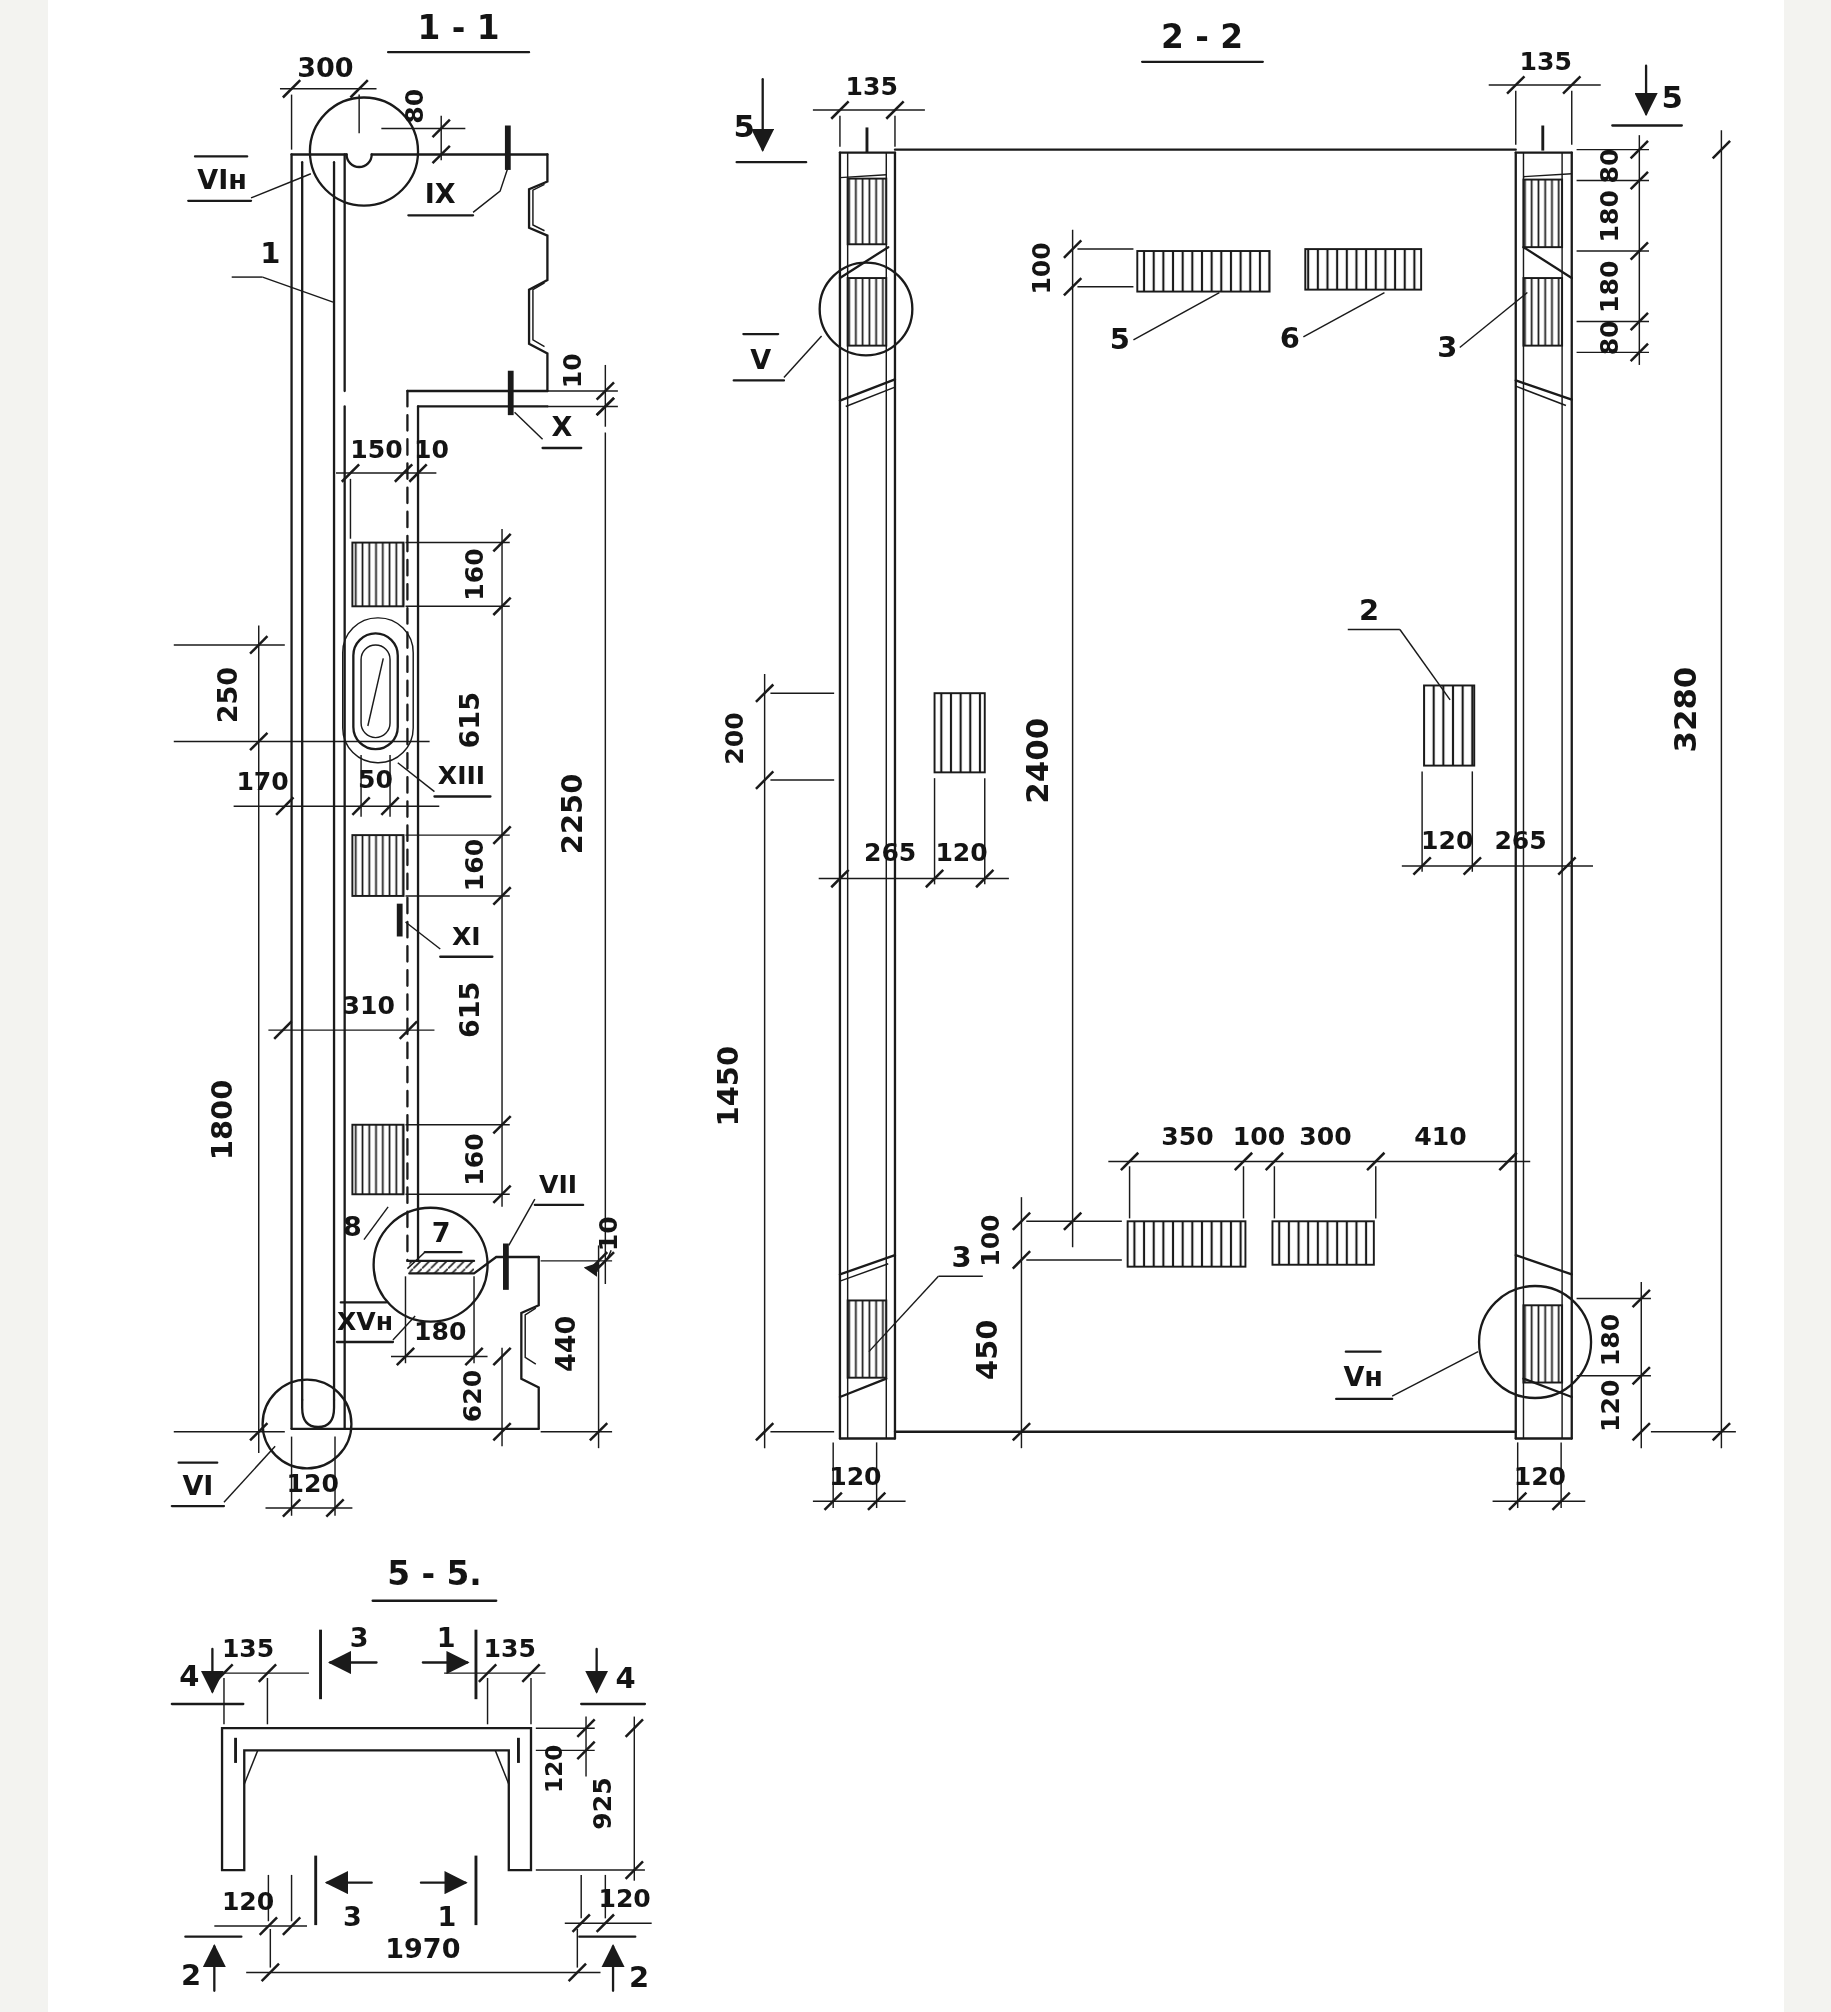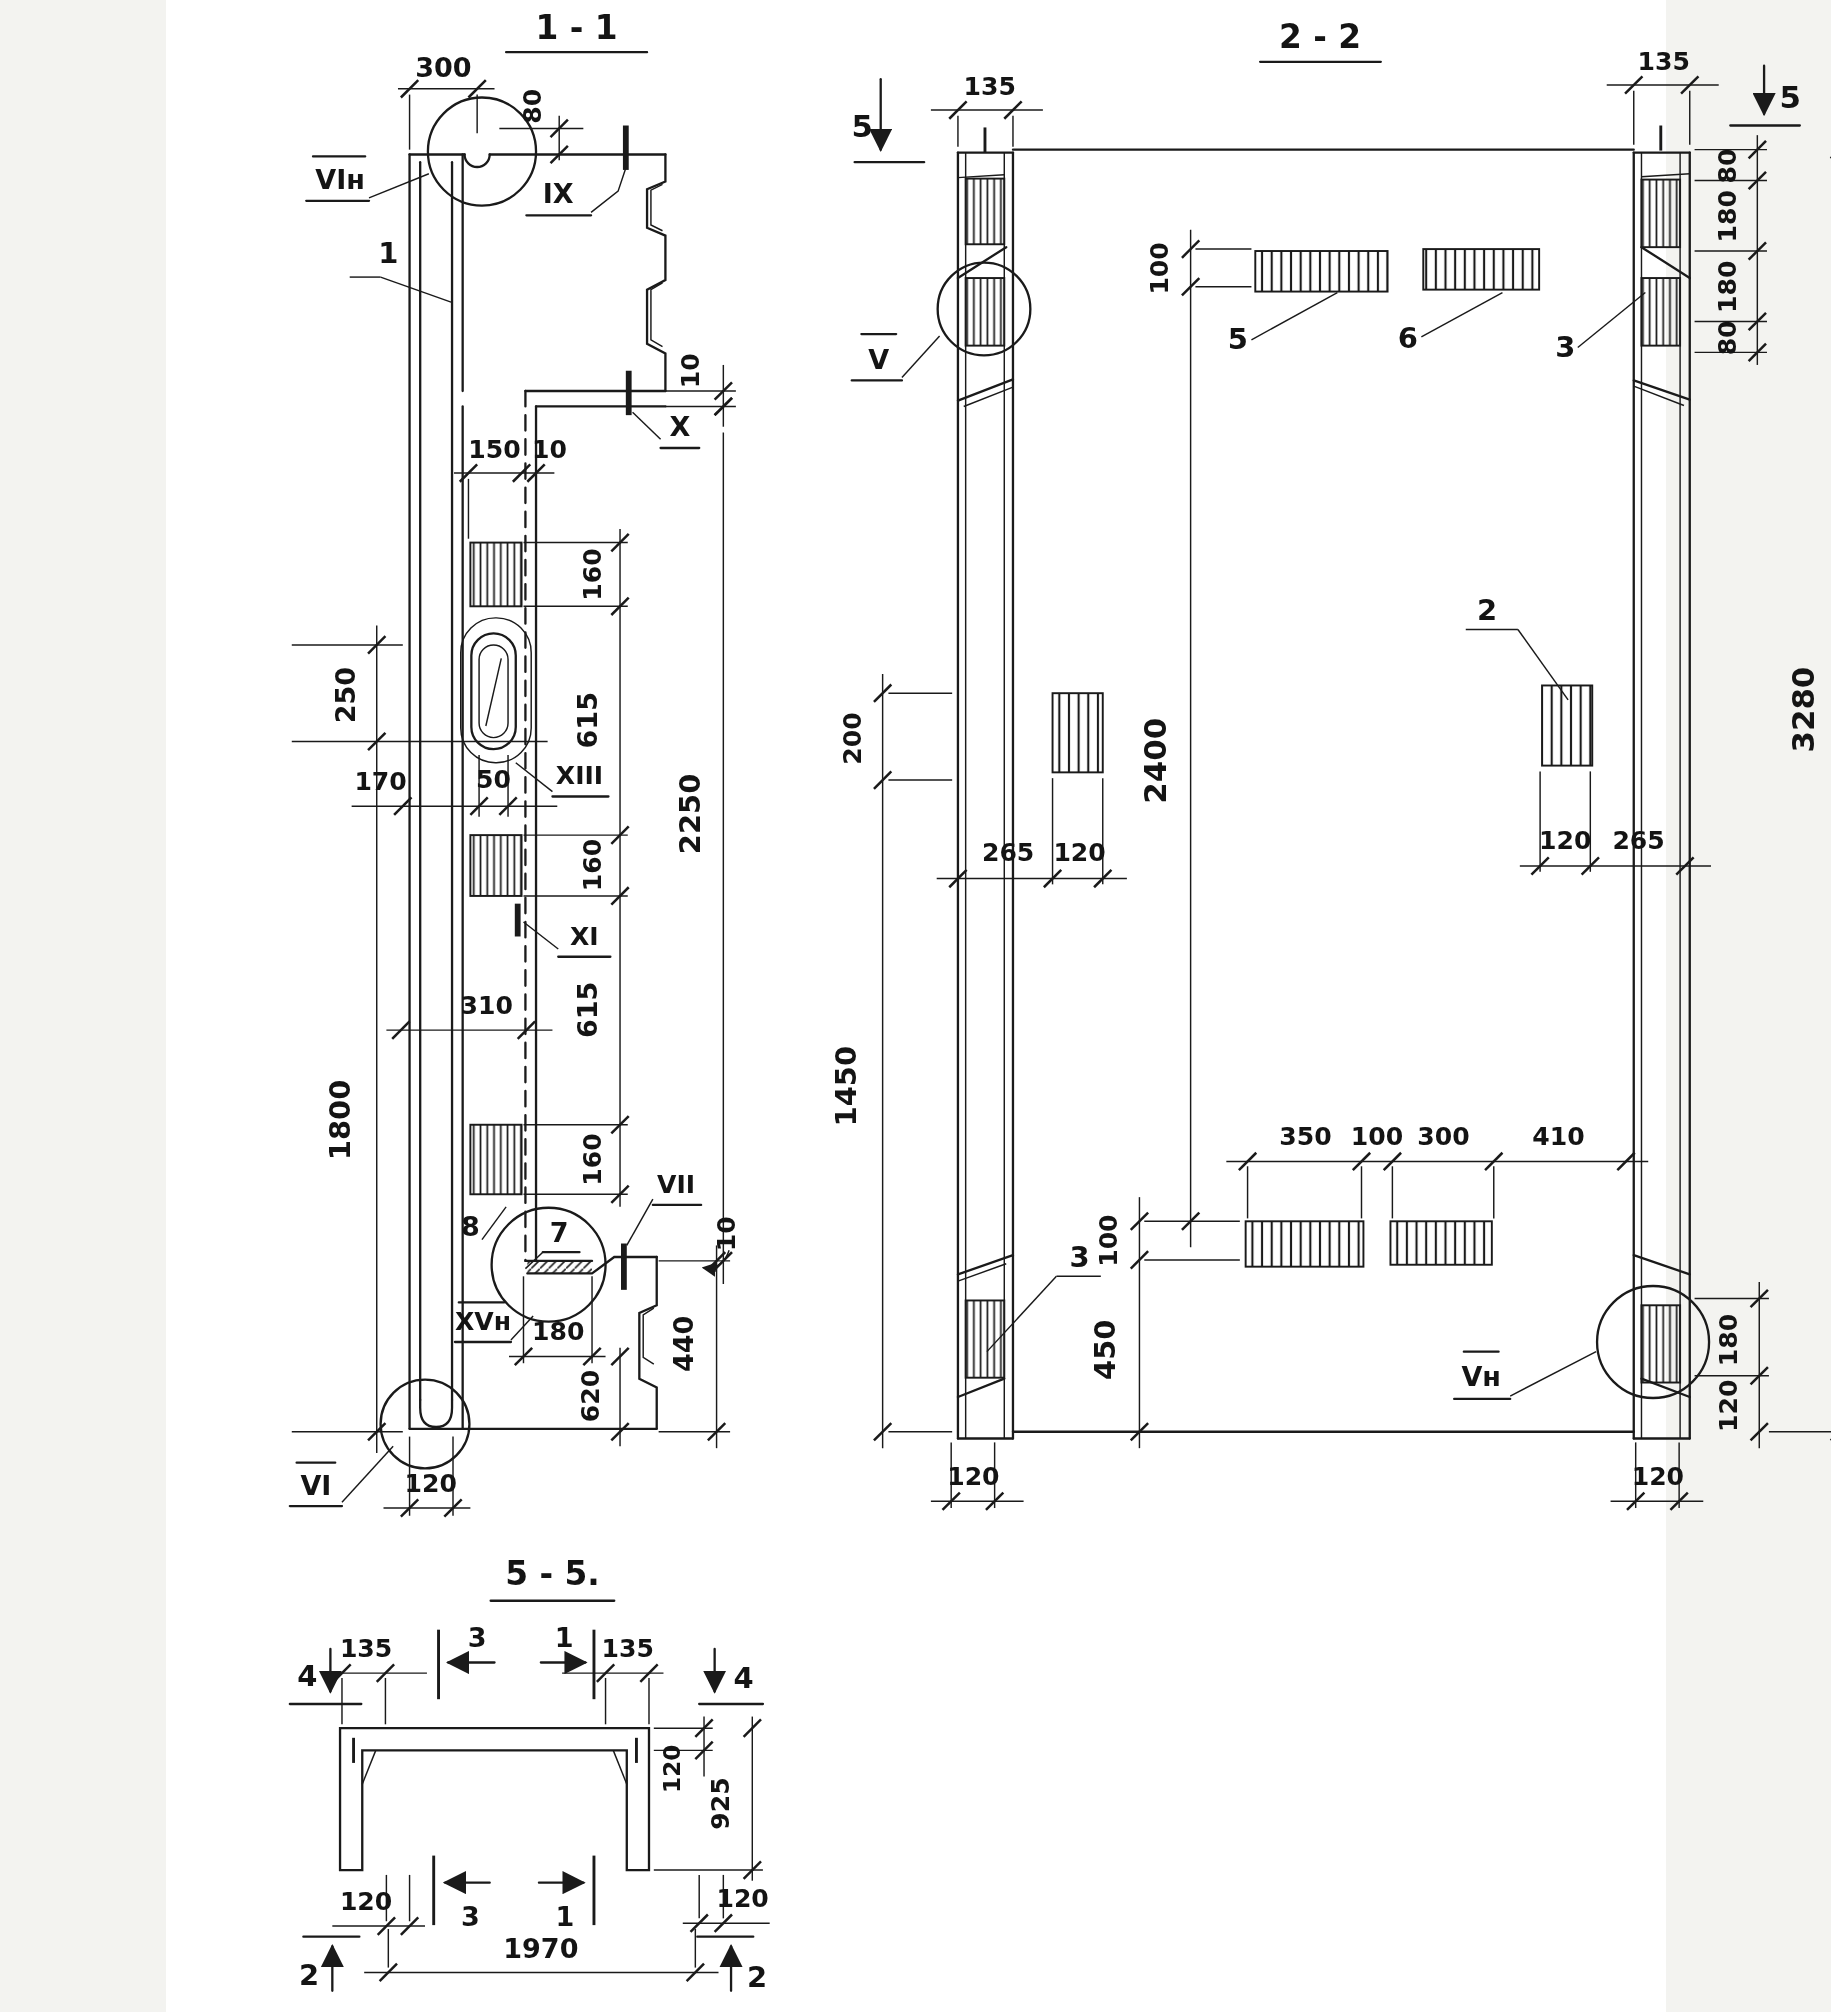--- a/index.html
+++ b/index.html
@@ -1,16 +1,16 @@
 <!DOCTYPE html>
 <html><head>
 <meta charset="utf-8">
 <style>
   html,body{margin:0;padding:0;background:#f3f3f0;}
-  .sheet{width:1500px;height:2012px;background:#ffffff;position:relative;margin:0 auto;}
+  .sheet{width:1736px;height:2012px;background:#ffffff;position:relative;margin:0 auto;}
   svg{display:block}
   svg text{font-family:"DejaVu Sans",sans-serif;font-weight:bold;fill:#141414;text-anchor:middle}
   .t24{font-size:24px}.t26{font-size:26px}.t28{font-size:28px}.t30{font-size:30px}.t32{font-size:32px}.t34{font-size:34px}
   .s2{stroke:#1a1a1a;stroke-width:2.4;fill:none;stroke-linecap:round}
   .s1{stroke:#1a1a1a;stroke-width:1.5;fill:none}
   .s3{stroke:#1a1a1a;stroke-width:3;fill:none}
   .s5{stroke:#1a1a1a;stroke-width:6;fill:none;stroke-linecap:butt}
   .dash{stroke-dasharray:16 9}
   .hb{stroke:#1a1a1a;stroke-width:2}
 </style>

